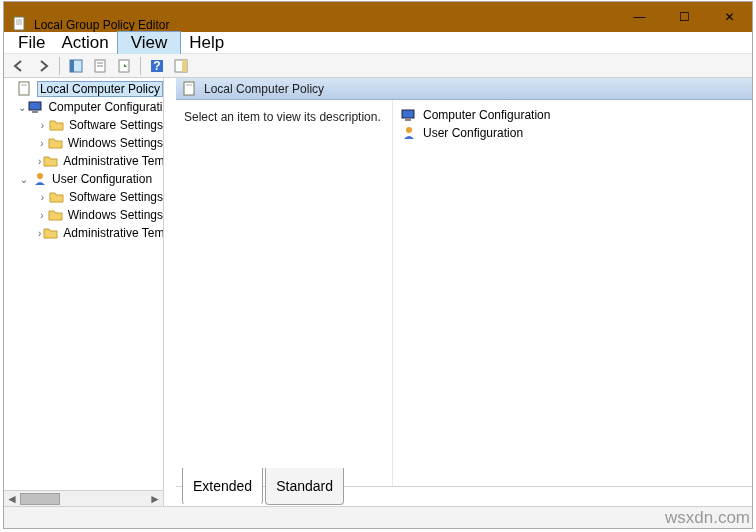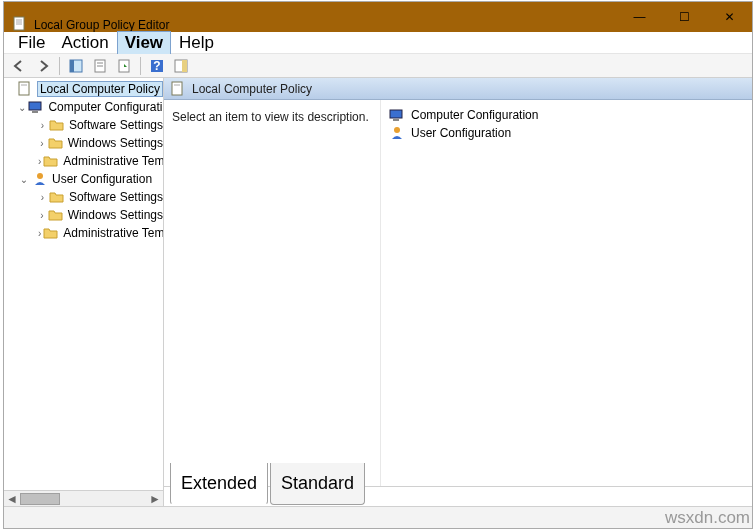--- a/index.html
+++ b/index.html
@@ -5,25 +5,25 @@
     * { box-sizing: border-box; margin: 0; padding: 0; font-family: "Segoe UI", Tahoma, sans-serif; font-size: 12px; }
     body { width: 756px; height: 532px; background: #fff; position: relative; }
     .outer { width: 750px; height: 528px; border: 1px solid #aaa; margin-left: 3px; margin-top: 1px; background: #fff; display: flex; flex-direction: column; }
     .titlebar { height: 30px; display: flex; align-items: flex-end; padding: 0 0 0 8px; background: #a16207; }
     .title-icon { width: 16px; height: 16px; margin-right: 6px; }
     .title-text { flex: 1; font-size: 12px; }
     .winbtns { display: flex; height: 30px; }
     .winbtn { width: 45px; display: flex; align-items: center; justify-content: center; }
     .menubar { height: 22px; display: flex; align-items: center; padding: 0 6px; border-bottom: 1px solid #e5e5e5; }
     .menuitem { padding: 2px 8px; font-size: 17px; }
-    .menuitem.sel { background: #cde6f7; border: 1px solid #7da2ce; padding: 1px 7px; font-weight: bold; }
+    .menuitem.sel { background: #cde6f7; border: 1px solid #7da2ce; padding: 1px 13px; }
     .toolbar { height: 24px; display: flex; align-items: center; padding: 0 4px; gap: 2px; border-bottom: 1px solid #d0d0d0; background: #f5f5f5; }
     .tbtn { width: 22px; height: 22px; display: flex; align-items: center; justify-content: center; }
     .tsep { width: 1px; height: 18px; background: #c0c0c0; margin: 0 3px; }
-    .body { flex: 1; display: flex; overflow: hidden; }
+    .body { flex: 1; display: flex; overflow: hidden; gap: 12px; }
     .sidebar { width: 160px; border-right: 1px solid #d0d0d0; display: flex; flex-direction: column; overflow: hidden; background: #fff; }
     .tree { flex: 1; padding: 2px 0; overflow: hidden; white-space: nowrap; }
     .node { display: flex; align-items: center; height: 18px; padding-left: 4px; }
     .node .twisty { width: 12px; display: inline-flex; justify-content: center; color: #666; font-size: 10px; }
     .node .nicon { width: 16px; height: 16px; margin: 0 4px 0 2px; display: inline-flex; align-items: center; justify-content: center; }
     .node .label { font-size: 12px; }
     .node.root .label { border: 1px solid #7da2ce; background: #cde6f7; padding: 0 2px; }
     .node.d1 { padding-left: 14px; }
     .node.d2 { padding-left: 34px; }
     .hscroll { height: 16px; border-top: 1px solid #d0d0d0; display: flex; align-items: center; background: #f0f0f0; }
@@ -33,21 +33,21 @@
     .cheader { height: 22px; background: linear-gradient(#d6e5f5, #b8cde8); border-bottom: 1px solid #9ab0cc; display: flex; align-items: center; padding: 0 6px; }
     .cheader .nicon { width: 16px; height: 16px; margin-right: 6px; }
     .cheader .htext { font-size: 12px; color: #222; }
     .cbody { flex: 1; display: flex; justify-content: space-between; }
     .descpane { width: 216px; padding: 10px 8px; font-size: 12px; color: #222; }
     .itemspane { flex: 1; padding: 6px 8px; border-left: 1px solid #e8e8e8; }
     .colhead { font-size: 12px; color: #333; padding-bottom: 6px; }
     .row { display: flex; align-items: center; height: 18px; }
     .row .ricon { width: 16px; height: 16px; margin-right: 6px; }
     .tabs { height: 20px; display: flex; align-items: flex-end; border-top: 1px solid #d0d0d0; padding-left: 6px; background: #fff; }
-    .tab { font-size: 18px; padding: 10px 10px; border: 1px solid #a0a0a0; border-top: none; border-bottom: 1px solid #a0a0a0; background: #f4f4f4; border-radius: 0 0 4px 4px; margin-right: 2px; position: relative; top: -1px; }
+    .tab { font-size: 14px; padding: 10px 10px; border: 1px solid #a0a0a0; border-top: none; border-bottom: 1px solid #a0a0a0; background: #f4f4f4; border-radius: 0 0 4px 4px; margin-right: 2px; position: relative; top: -1px; }
     .tab.inactive { background: #fff; border-bottom: 1px solid #fff; }
     .statusbar { height: 22px; border-top: 1px solid #d0d0d0; background: #f3f3f3; }
     .watermark { position: absolute; right: 6px; bottom: 4px; font-size: 17px; color: #999; margin-top: 25px; }
   </style>
 </head>
 <body>
 
 <div class="outer">
   <div class="titlebar">
     <span class="title-icon">

